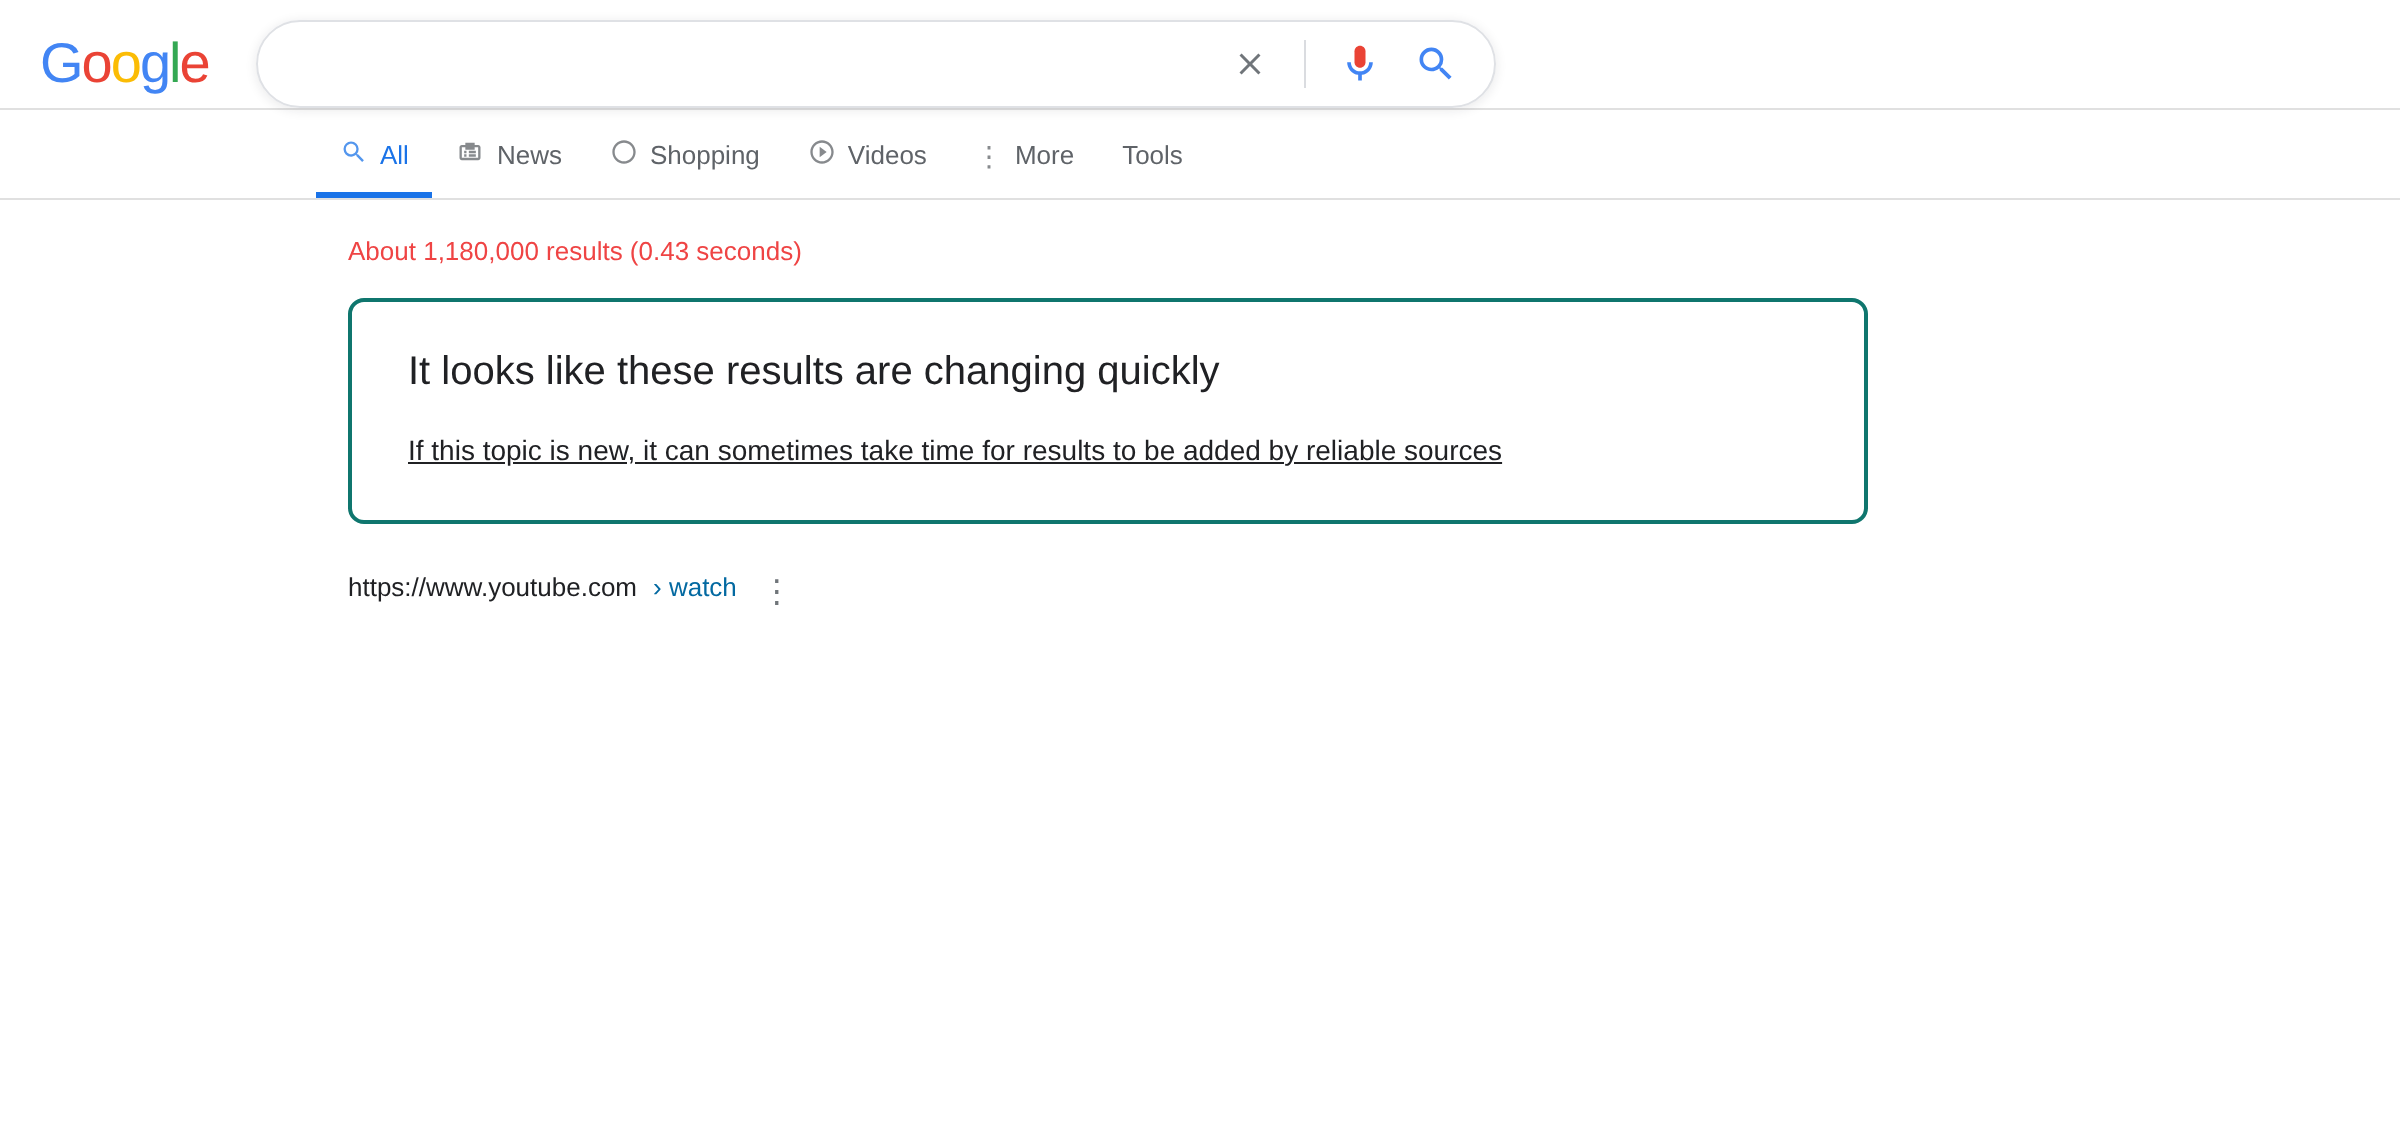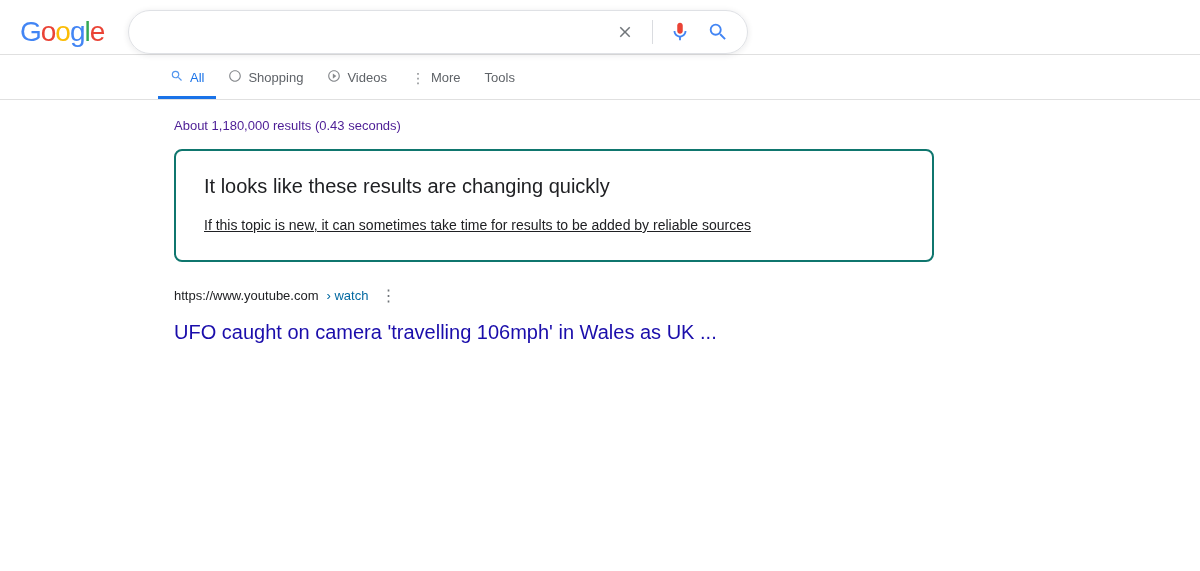--- a/index.html
+++ b/index.html
@@ -134,21 +134,21 @@
     }
 
     
     .main-content {
       padding: 10px 20px 20px 174px;
       max-width: 980px;
     }
 
     .results-count {
       font-size: 13px;
-      color: #4c1d95;
+      color: #ef4444;
       margin-bottom: 16px;
       margin-top: 8px;
     }
 
     
     .info-card {
       border: 2px solid #0f766e;
       border-radius: 8px;
       padding: 24px 28px;
       margin-bottom: 24px;
@@ -167,23 +167,23 @@
       text-decoration: underline;
     }
 
     
     .result-item {
       max-width: 760px;
       margin-bottom: 8px;
     }
     .result-url-line {
       display: flex;
-      align-items: center;
+      align-items: flex-start;
       gap: 8px;
-      margin-bottom: 14px;
+      margin-bottom: 2px;
     }
     .result-url {
       font-size: 13px;
       color: #202124;
     }
     .result-url-breadcrumb {
       font-size: 13px;
       color: #0369a1;
     }
     .three-dots {
@@ -258,20 +258,28 @@
       <span class="tab-icon">
         <svg width="14" height="14" viewBox="0 0 24 24" fill="#1a73e8">
             <path d="M15.5 14h-.79l-.28-.27A6.471 6.471 0 0 0 16 9.5 6.5 6.5 0 1 0 9.5 16c1.61 0 3.09-.59 4.23-1.57l.27.28v.79l5 4.99L20.49 19l-4.99-5zm-6 0C7.01 14 5 11.99 5 9.5S7.01 5 9.5 5 14 7.01 14 9.5 11.99 14 9.5 14z"></path>
           </svg>
       </span>
       <span>All</span>
     </div>
     <div class="nav-tab">
       <span class="tab-icon">
         <svg width="14" height="14" viewBox="0 0 24 24" fill="currentColor">
+            <path d="M8 6H5c-1.1 0-2 .9-2 2v9c0 1.1.9 2 2 2h14c1.1 0 2-.9 2-2V8c0-1.1-.9-2-2-2h-3V4H8v2zm11 11H5V8h3v2h8V8h3v9zM7 13h2v-2H7v2zm4 0h6v-2h-6v2zm-4 3h2v-2H7v2zm4 0h6v-2h-6v2z"></path>
+          </svg>
+      </span>
+      <span>News</span>
+    </div>
+    <div class="nav-tab">
+      <span class="tab-icon">
+        <svg width="14" height="14" viewBox="0 0 24 24" fill="currentColor">
             <path d="M12 2C6.48 2 2 6.48 2 12s4.48 10 10 10 10-4.48 10-10S17.52 2 12 2zm0 18c-4.42 0-8-3.58-8-8s3.58-8 8-8 8 3.58 8 8-3.58 8-8 8z"></path>
           </svg>
       </span>
       <span>Shopping</span>
     </div>
     <div class="nav-tab">
       <span class="tab-icon">
         <svg width="14" height="14" viewBox="0 0 24 24" fill="currentColor">
             <path d="M10 16.5l6-4.5-6-4.5v9zM12 2C6.48 2 2 6.48 2 12s4.48 10 10 10 10-4.48 10-10S17.52 2 12 2zm0 18c-4.41 0-8-3.59-8-8s3.59-8 8-8 8 3.59 8 8-3.59 8-8 8z"></path>
           </svg>
@@ -294,15 +302,14 @@
     <div class="info-card-title">It looks like these results are changing quickly</div>
     <div class="info-card-body">If this topic is new, it can sometimes take time for results to be added by reliable sources</div>
   </div>
 
   <div class="result-item">
     <div class="result-url-line">
       <span class="result-url">https://www.youtube.com</span>
       <span class="result-url-breadcrumb">› watch</span>
       <span class="three-dots">⋮</span>
     </div>
-    <a class="result-title">UFO caught on camera 'travelling 106mph' in Wales as UK ...</a>
   </div>
 </div>
 
 </body></html>

